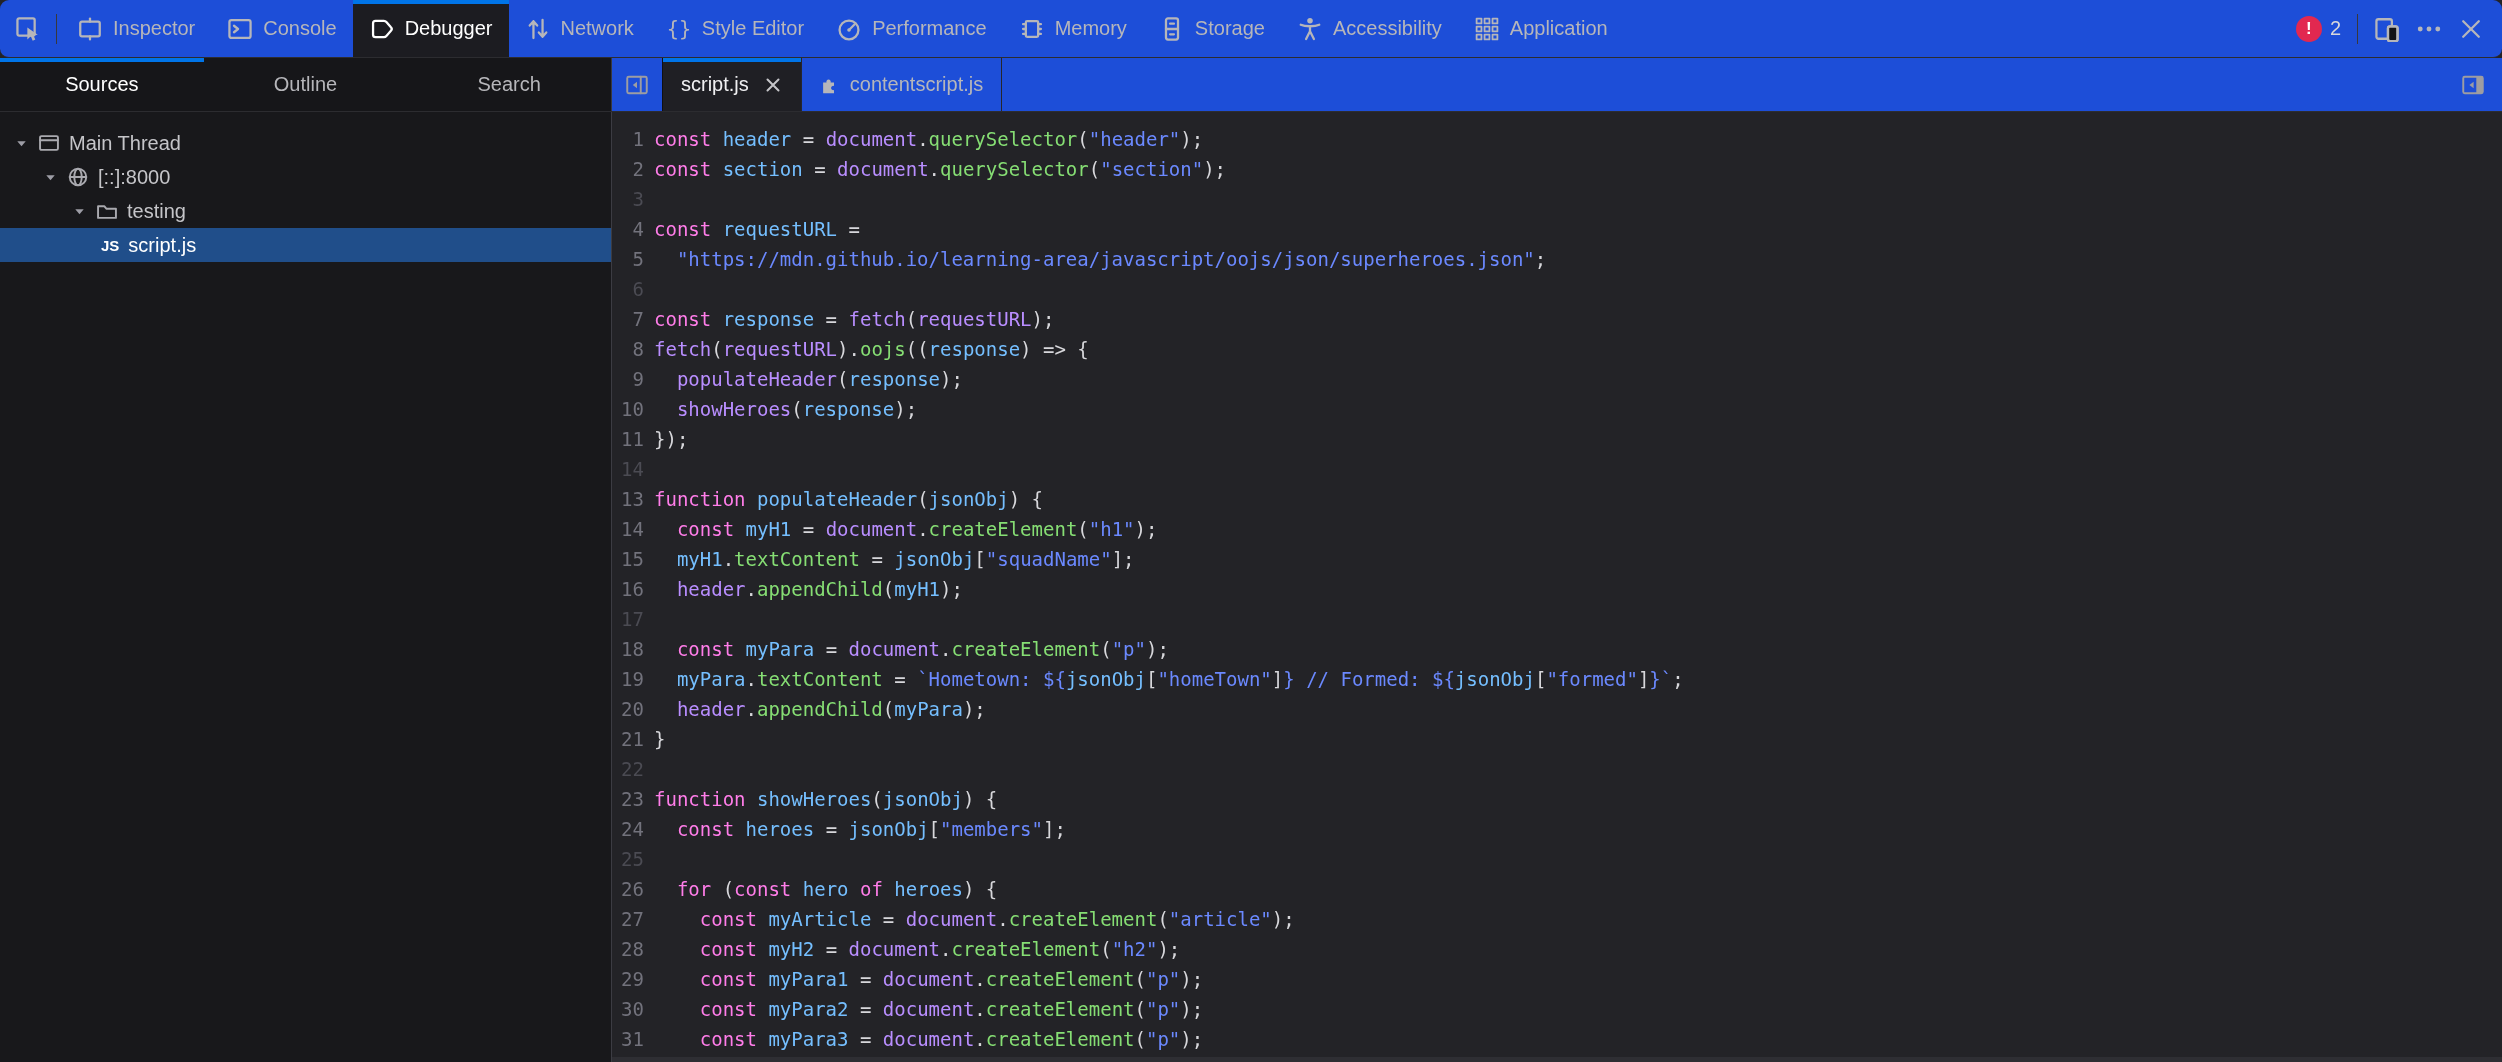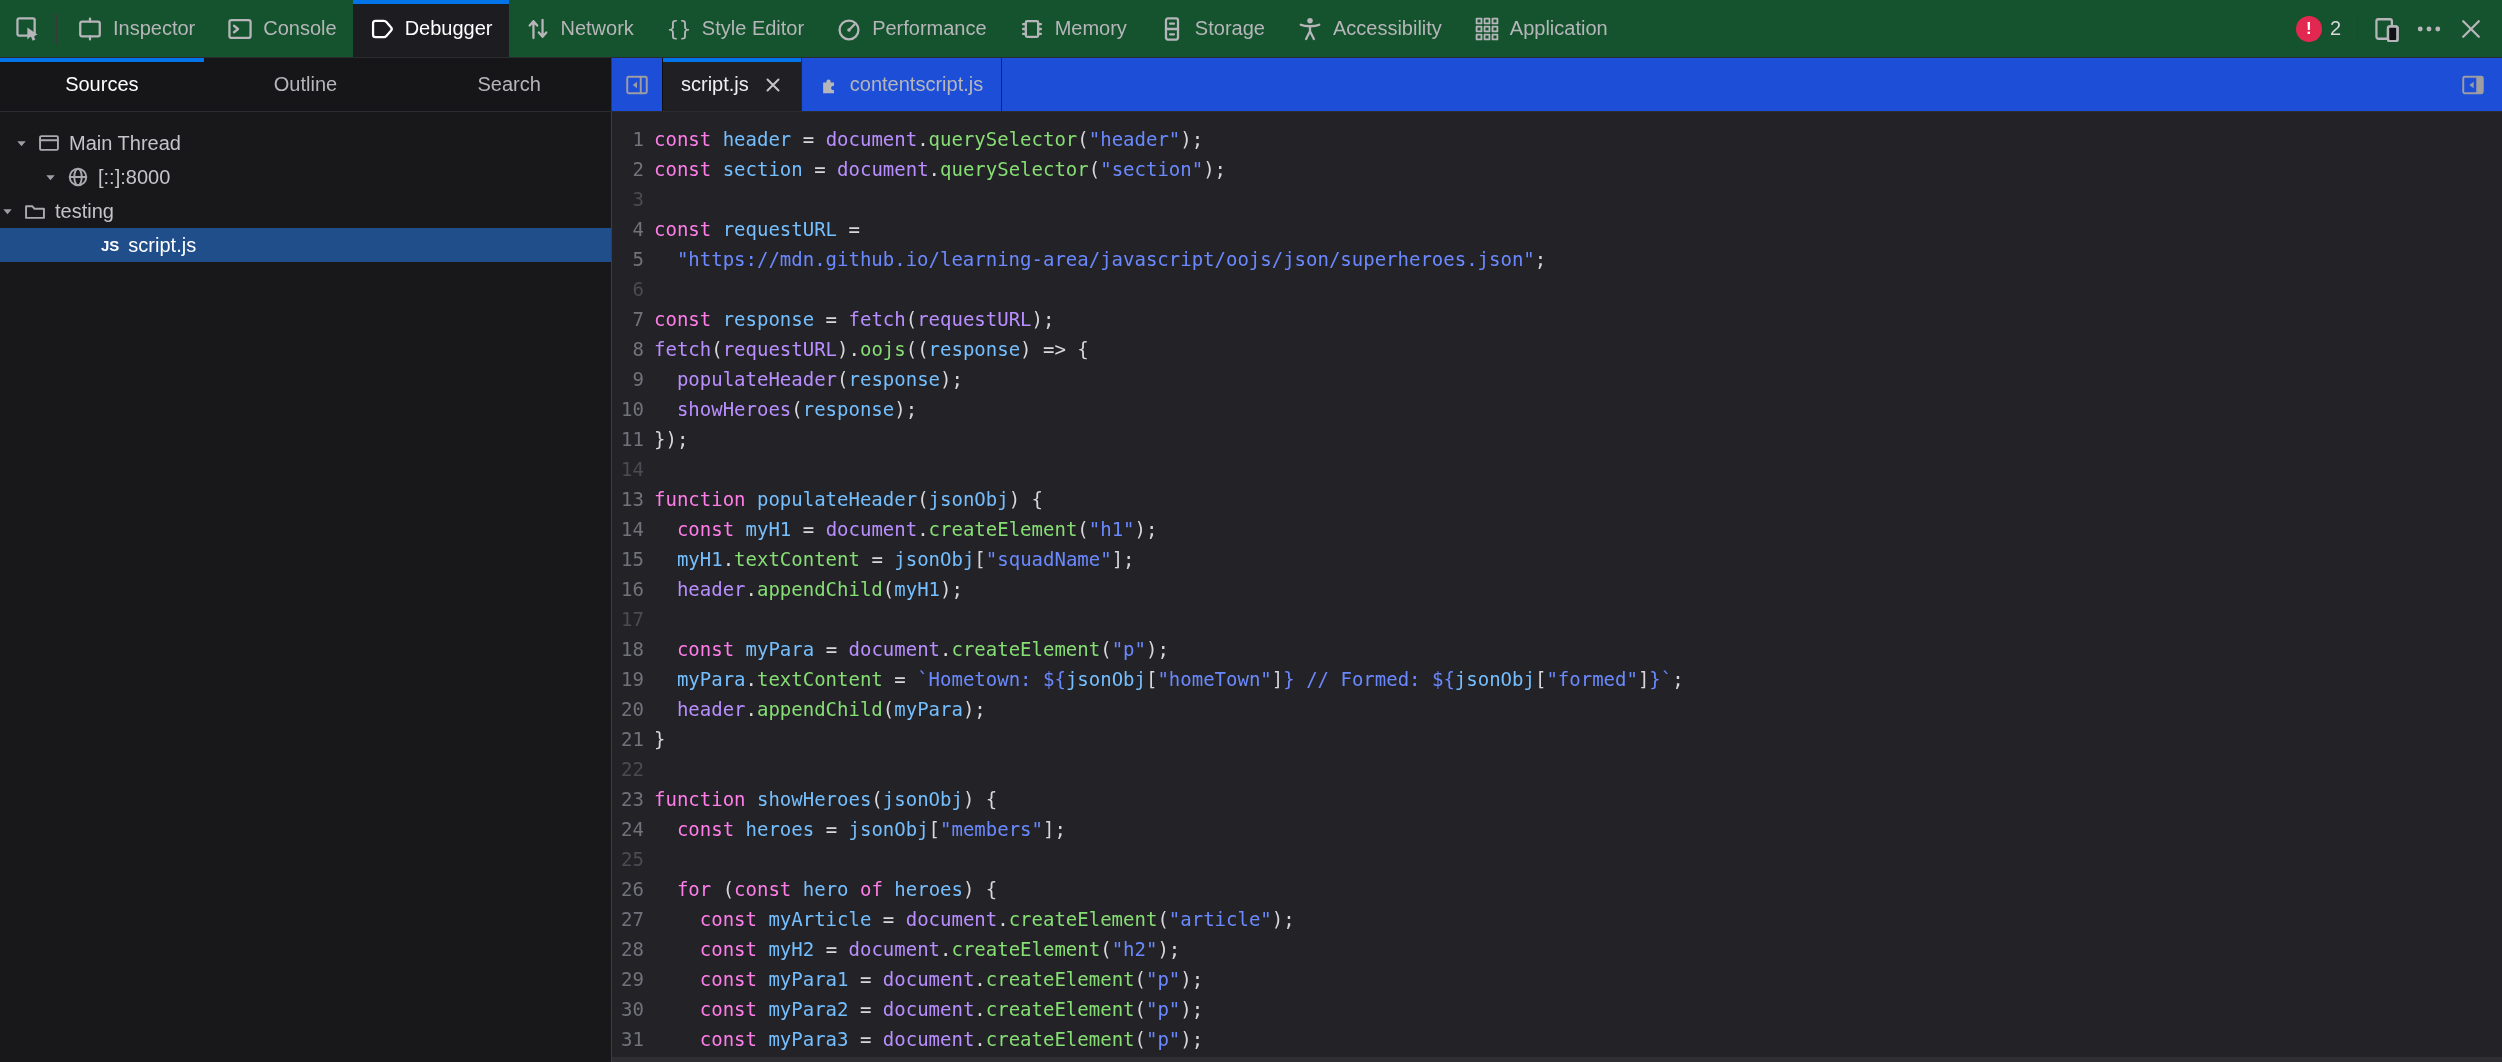--- a/index.html
+++ b/index.html
@@ -6,22 +6,22 @@
   html,body { background:#232327; }
   body {
     width:2502px; height:1062px; overflow:hidden;
     font-family:"Liberation Sans", sans-serif;
     -webkit-font-smoothing:antialiased;
   }
   .devtools { width:2502px; height:1062px; display:flex; flex-direction:column; background:#232327; }
 
   
   .row1 {
-    flex:0 0 58px; height:58px; background:#14532d; border-bottom:1px solid #2c2c30;
-    display:flex; align-items:stretch; color:#b6b6ba; font-size:20px;
+    flex:0 0 58px; height:58px; background:#1d4ed8; border-bottom:1px solid #2c2c30;
+    display:flex; align-items:stretch; color:#b6b6ba; font-size:20px;border-radius:9px;
   }
   .picker { width:56px; display:flex; align-items:center; justify-content:center; flex:0 0 auto; }
   .vsep { width:1px; background:#38383d; height:30px; align-self:center; flex:0 0 auto; }
   .tool-tabs { display:flex; align-items:stretch; margin-left:4px; }
   .tool-tab { display:flex; align-items:center; gap:10px; padding:0 16px; position:relative; white-space:nowrap; }
   .tool-tab.active { color:#ffffff; background:#1c1c21; }
   .tool-tab.active::before { content:""; position:absolute; top:0; left:0; right:0; height:4px; background:#0074e8; }
   .toolbar-right { margin-left:auto; display:flex; align-items:center; gap:16px; padding:0 18px; }
   .err-badge { display:flex; align-items:center; gap:8px; }
   .err-circle { width:26px; height:26px; border-radius:50%; background:#e22850; color:#fff; display:flex; align-items:center; justify-content:center; font-weight:bold; font-size:17px; }
@@ -254,21 +254,21 @@
           <svg class="caret" viewBox="0 0 16 16">
             <path d="M3.5 5.5 L12.5 5.5 L8 11 Z" fill="currentColor" stroke="none"></path>
           </svg>
           <svg class="tree-ic" viewBox="0 0 16 16">
             <circle cx="8" cy="8" r="6"></circle>
             <ellipse cx="8" cy="8" rx="2.7" ry="6"></ellipse>
             <line x1="2" y1="8" x2="14" y2="8"></line>
           </svg>
           <span>[::]:8000</span>
         </div>
-        <div class="tree-row" style="">
+        <div class="tree-row" style="padding-left: 72px;">
           <svg class="caret" viewBox="0 0 16 16">
             <path d="M3.5 5.5 L12.5 5.5 L8 11 Z" fill="currentColor" stroke="none"></path>
           </svg>
           <svg class="tree-ic" viewBox="0 0 16 16">
             <path d="M1.5 13 V4.5 H6 L7.5 6.3 H14.5 V13 Z"></path>
           </svg>
           <span>testing</span>
         </div>
         <div class="tree-row selected" style="padding-left: 101px;">
           <span class="js-badge">JS</span>

